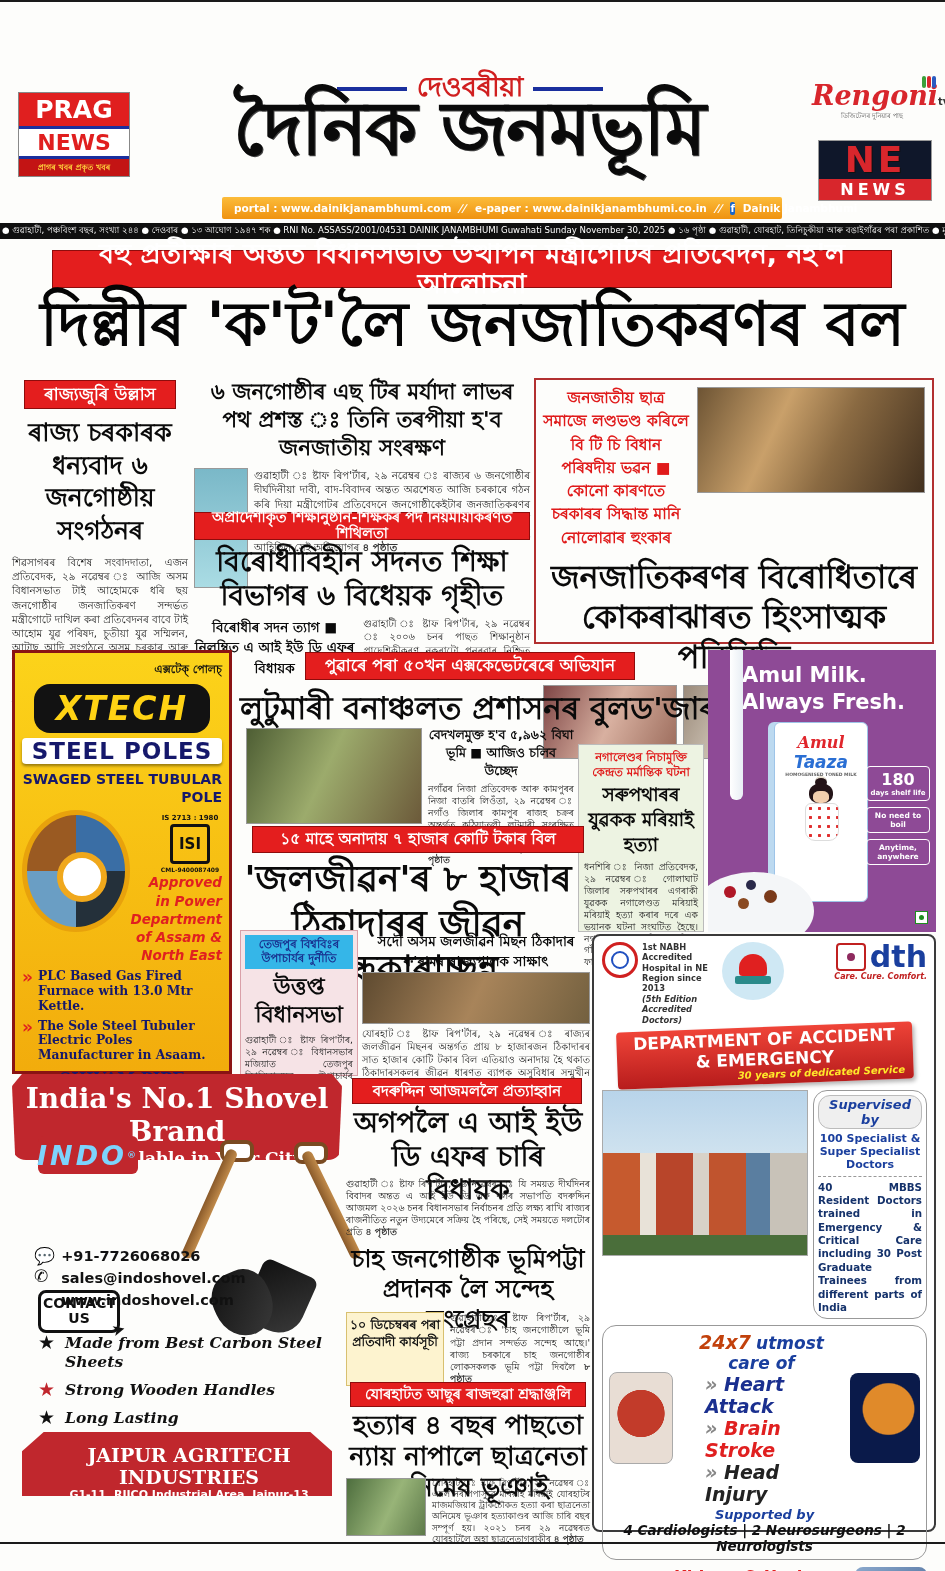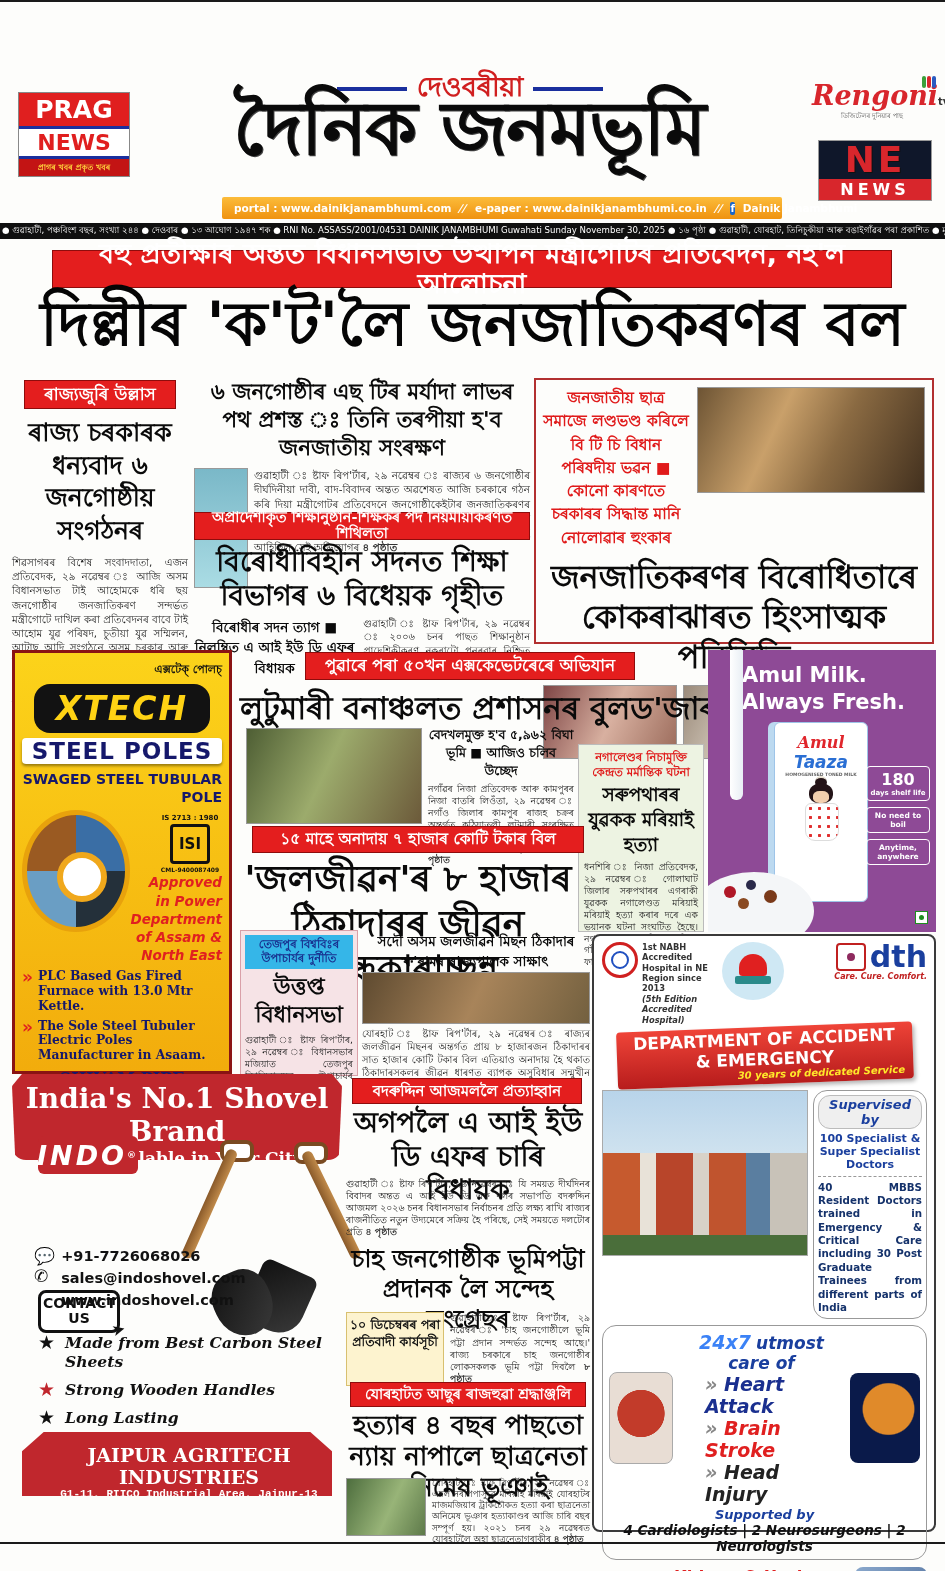--- a/index.html
+++ b/index.html
@@ -95,31 +95,31 @@
   
   .saru{background:#edf3e2;border:1px solid #bbb;padding:5px 5px;}
   .tezp{background:#f6e3e6;border:1px solid #d9a0a8;padding:4px;}
   .cyanband{background:#35b6e8;color:#18308f;font-weight:900;text-align:center;line-height:1.2;}
   .yellowbox{background:#fdf3cf;border:1px solid #d8c070;font-weight:900;text-align:center;line-height:1.35;}
   
   .indo-banner{background:#c0272d;color:#fff;text-align:center;border-radius:10px 10px 14px 14px/14px;
                clip-path:polygon(0 14%,3% 0,97% 0,100% 14%,99% 100%,1% 100%);}
   .indo-banner .l1{font-family:"DejaVu Serif",serif;font-weight:900;font-size:28px;padding-top:8px;}
   .indo-banner .l2{font-family:"DejaVu Serif",serif;font-weight:900;font-size:17px;}
-  .indo-logo{background:#c0272d;border-radius:6px;color:#ffffff;display:flex;align-items:center;justify-content:center;
+  .indo-logo{background:#c0272d;border-radius:6px;color:#7dd3fc;display:flex;align-items:center;justify-content:center;
              font-weight:900;font-style:italic;font-size:27px;letter-spacing:3px;}
   .contactus{border:3px solid #111;border-radius:8px;font-weight:900;font-size:14px;text-align:center;line-height:1.1;padding:3px 2px;position:relative;background:#fff;}
   .contactus .cur{position:absolute;right:-8px;bottom:-9px;font-size:16px;color:#111;transform:rotate(-15deg);}
   .indo-line{font-weight:900;font-size:14.5px;color:#111;line-height:1.5;}
   .star-row{display:flex;gap:10px;align-items:flex-start;margin-top:9px;}
   .star-row .st{font-size:19px;line-height:1;}
   .star-row .tx{font-family:"DejaVu Serif",serif;font-style:italic;font-weight:900;font-size:15.5px;color:#111;}
   .jaipur{background:#c0272d;color:#fff;text-align:center;clip-path:polygon(7% 0,93% 0,100% 30%,100% 100%,0 100%,0 30%);padding-left:24px;}
   .jaipur .c1{font-family:"DejaVu Serif",serif;font-weight:900;font-size:19px;padding-top:12px;}
-  .jaipur .c2{font-weight:bold;font-size:11px;font-family:Liberation Mono, monospace;}
+  .jaipur .c2{font-weight:bold;font-size:11px;}
   .shovel{position:absolute;}
   .shovel .handle{position:absolute;width:11px;height:118px;background:linear-gradient(90deg,#8a5a2a,#c08a4a);border-radius:5px;}
   .shovel .grip{position:absolute;width:26px;height:14px;border:4px solid #7a4a22;border-radius:8px;background:#fff;}
   .shovel .blade{position:absolute;width:58px;height:66px;background:linear-gradient(135deg,#111,#3a3a3a);border-radius:8px 8px 26px 26px;}
   
   .hosp{background:#fff;border:2px solid #3a3a3a;border-radius:8px;padding:6px 7px;}
   .nabh-logo{width:30px;height:30px;border:3px solid #d02020;border-radius:50%;display:flex;align-items:center;justify-content:center;}
   .nabh-logo i{width:14px;height:14px;border:2px solid #2050c0;border-radius:50%;}
   .dth-book{width:26px;height:24px;background:#fff;border:2px solid #c02020;border-radius:4px;display:flex;align-items:center;justify-content:center;}
   .dth-book i{width:8px;height:8px;background:#8e2a5e;border-radius:50%;}
@@ -356,21 +356,21 @@
   </div>
 
   <div class="abs hosp" style="left:592px;top:934px;width:344px;height:598px;padding-left:8px;">
     <div style="display:flex;gap:4px;align-items:flex-start;">
       <div style="width:112px;display:flex;gap:4px;align-items:flex-start;">
         <div class="nabh-logo" style="flex:none;">
             <i></i>
           </div>
         <div style="font-size:8.3px;color:#333;font-weight:bold;line-height:1.25;">
           <span>1st NABH Accredited Hospital in NE Region since 2013</span>
-          <div style="font-style:italic;">(5th Edition Accredited Hospital)</div>
+          <div style="font-style:italic;">(5th Edition Accredited Doctors)</div>
         </div>
       </div>
       <div class="beacon" style="flex:none;margin:0 4px;">
         <i class="dome"></i>
           <i class="base"></i>
       </div>
       <div style="flex:1;text-align:right;">
         <div style="display:inline-flex;align-items:center;gap:4px;">
           <span class="dth-book">
               <i></i>
@@ -394,21 +394,21 @@
         <div style="border-top:1px dashed #999;margin:4px 0;"></div>
         <div style="color:#15326b;font-weight:800;font-size:10.3px;line-height:1.3;text-align:justify;">40 MBBS Resident Doctors trained in Emergency &amp; Critical Care including 30 Post Graduate Trainees from different parts of India</div>
       </div>
     </div>
 
     <div class="round-box" style="margin-top:6px;padding:5px 6px;">
       <div style="display:flex;gap:6px;align-items:center;">
         <div class="heartimg" style="width:62px;height:90px;flex:none;"></div>
         <div style="flex:1;text-align:center;">
           <div>
-            <span style="color:#3b82f6;font-weight:900;font-style:italic;font-size:19px;">24x7</span>
+            <span style="color:#c2410c;font-weight:900;font-style:italic;font-size:19px;">24x7</span>
             <span class="hosp-blue" style="font-weight:900;font-style:italic;font-size:17px;">utmost care of</span>
           </div>
           <div style="text-align:left;padding-left:26px;">
             <div style="font-weight:900;font-style:italic;font-size:19px;color:#1a2f8f;">
               <span style="color:#888;">»</span>
               <span>Heart Attack</span></div>
             <div style="font-weight:900;font-style:italic;font-size:19px;color:#e02020;">
               <span style="color:#888;">»</span>
               <span>Brain Stroke</span></div>
             <div style="font-weight:900;font-style:italic;font-size:19px;color:#222;">

